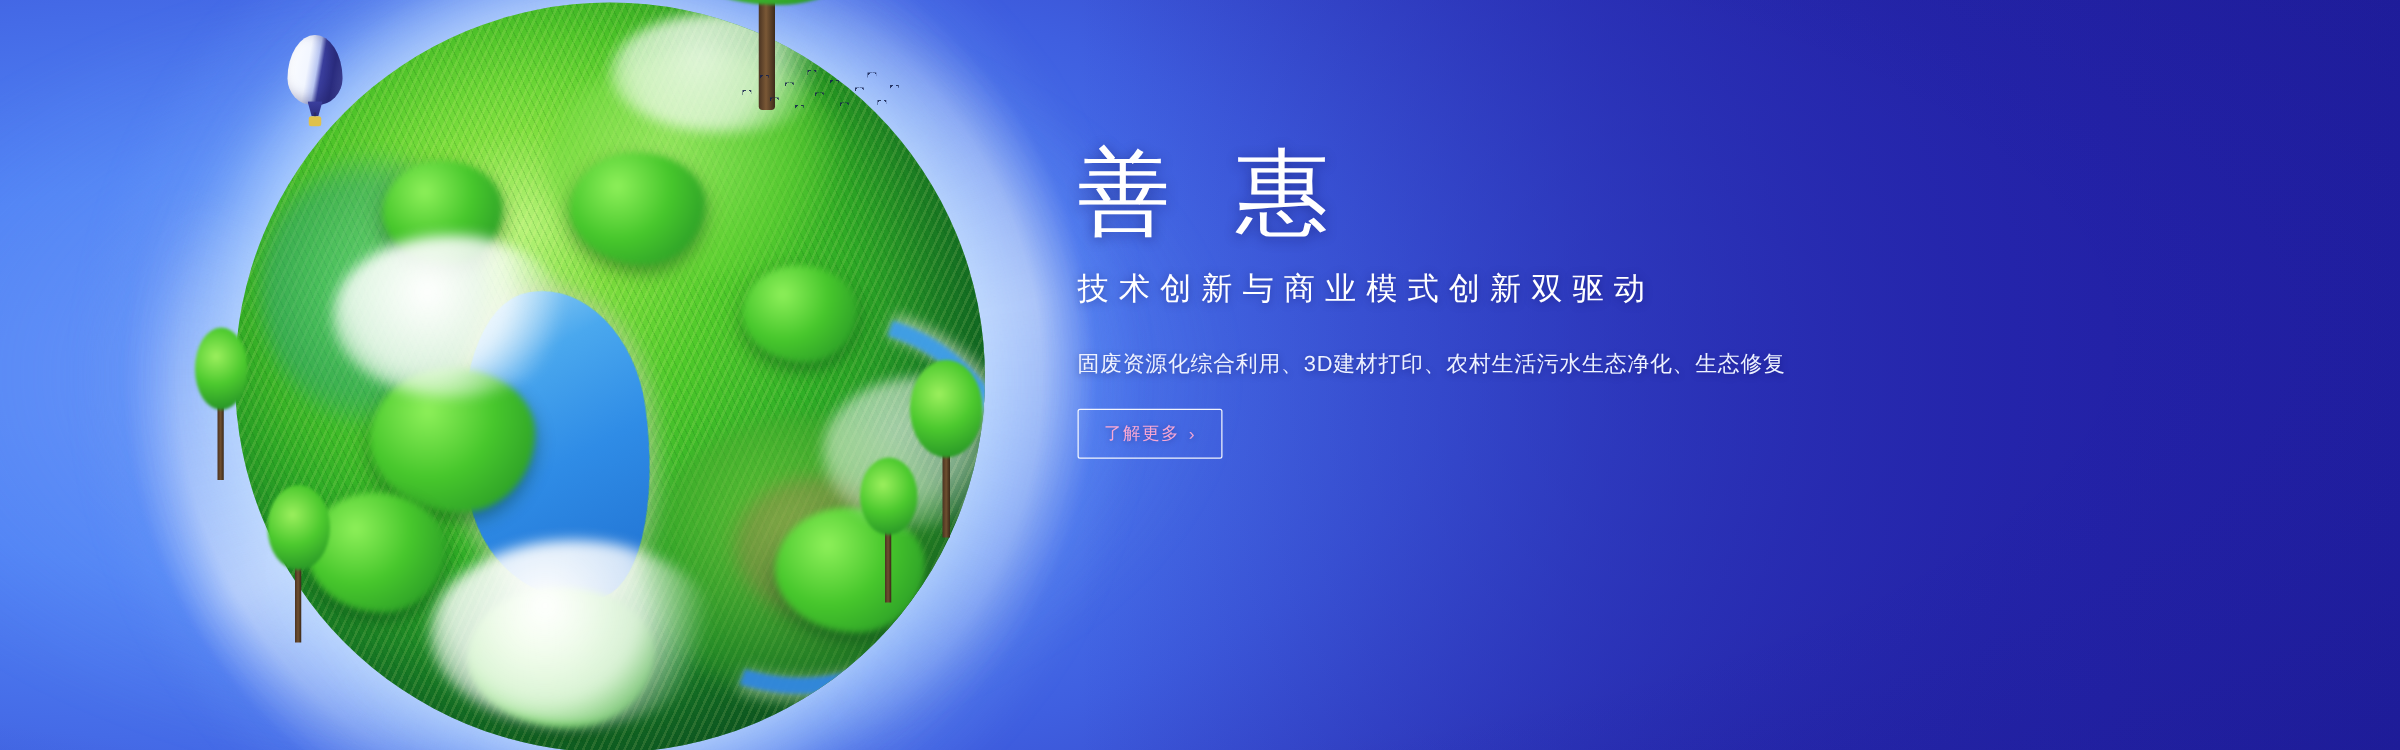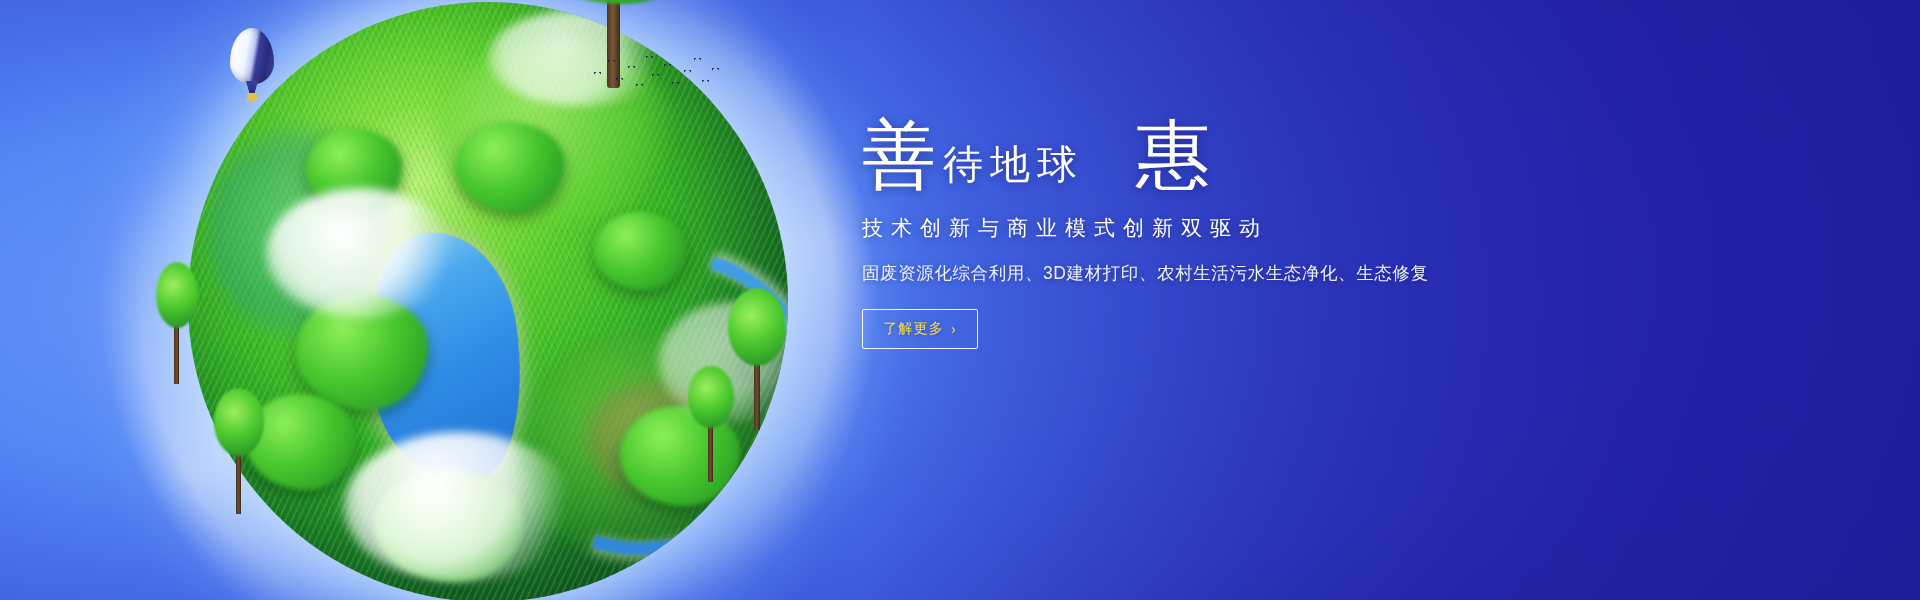--- a/index.html
+++ b/index.html
@@ -106,27 +106,27 @@
   .b-line{position:absolute;left:21px;top:62px;width:2px;height:6px;background:rgba(40,40,90,.7);}
 
   
   .content{position:absolute;left:862px;top:118px;width:900px;}
   .headline{display:flex;align-items:flex-end;white-space:nowrap;color:#fff;
     text-shadow:0 2px 10px rgba(10,10,80,.45);line-height:1;}
   .hl-big{font-size:74px;font-weight:400;font-family:"Liberation Serif","DejaVu Serif",serif;letter-spacing:1px;}
   .hl-small{font-size:40px;font-weight:400;font-family:"Liberation Serif","DejaVu Serif",serif;
     letter-spacing:7px;padding-bottom:7px;margin-left:6px;}
   .hl-gap{display:inline-block;width:52px;}
-  .subtitle{margin-top:22px;color:#fff;font-size:21px;letter-spacing:8px;white-space:nowrap;
+  .subtitle{margin-top:22px;color:#fff;font-size:25px;letter-spacing:8px;white-space:nowrap;
     text-shadow:0 1px 8px rgba(10,10,80,.4);font-family:Liberation Serif, serif;}
-  .desc{margin-top:19px;color:#eef2ff;font-size:17.5px;letter-spacing:.6px;white-space:nowrap;
+  .desc{margin-top:32px;color:#eef2ff;font-size:17.5px;letter-spacing:.6px;white-space:nowrap;
     text-shadow:0 1px 6px rgba(10,10,80,.4);}
   .btn{margin-top:24px;display:inline-flex;align-items:center;justify-content:center;
     width:116px;height:40px;border:1px solid rgba(255,255,255,.92);border-radius:2px;
-    color:#fde047;font-size:14px;letter-spacing:1.2px;cursor:pointer;background:transparent;
+    color:#f9a8d4;font-size:14px;letter-spacing:1.2px;cursor:pointer;background:transparent;
     text-shadow:0 1px 5px rgba(10,10,80,.35);}
   .btn .chev{margin-left:7px;font-size:14px;opacity:.95;}
 </style>
 </head>
 <body>
 
 <div id="stage">
 
   <div class="bg-base"></div>
   <div class="bg-left-glow"></div>
@@ -212,21 +212,20 @@
     <div class="bird" style="left:112px;top:28px;"></div>
     <div class="bird" style="left:122px;top:16px;"></div>
   </div>
 
   <div class="bg-vignette"></div>
 
   <div class="content">
 
     <div class="headline">
       <span class="hl-big">善</span>
-      <span class="hl-small">待地球</span>
       <span class="hl-gap"></span>
       <span class="hl-big">惠</span>
     </div>
 
     <div class="subtitle">技术创新与商业模式创新双驱动</div>
 
     <div class="desc">固废资源化综合利用、3D建材打印、农村生活污水生态净化、生态修复</div>
 
     <div class="btn">
       <span>了解更多</span>

